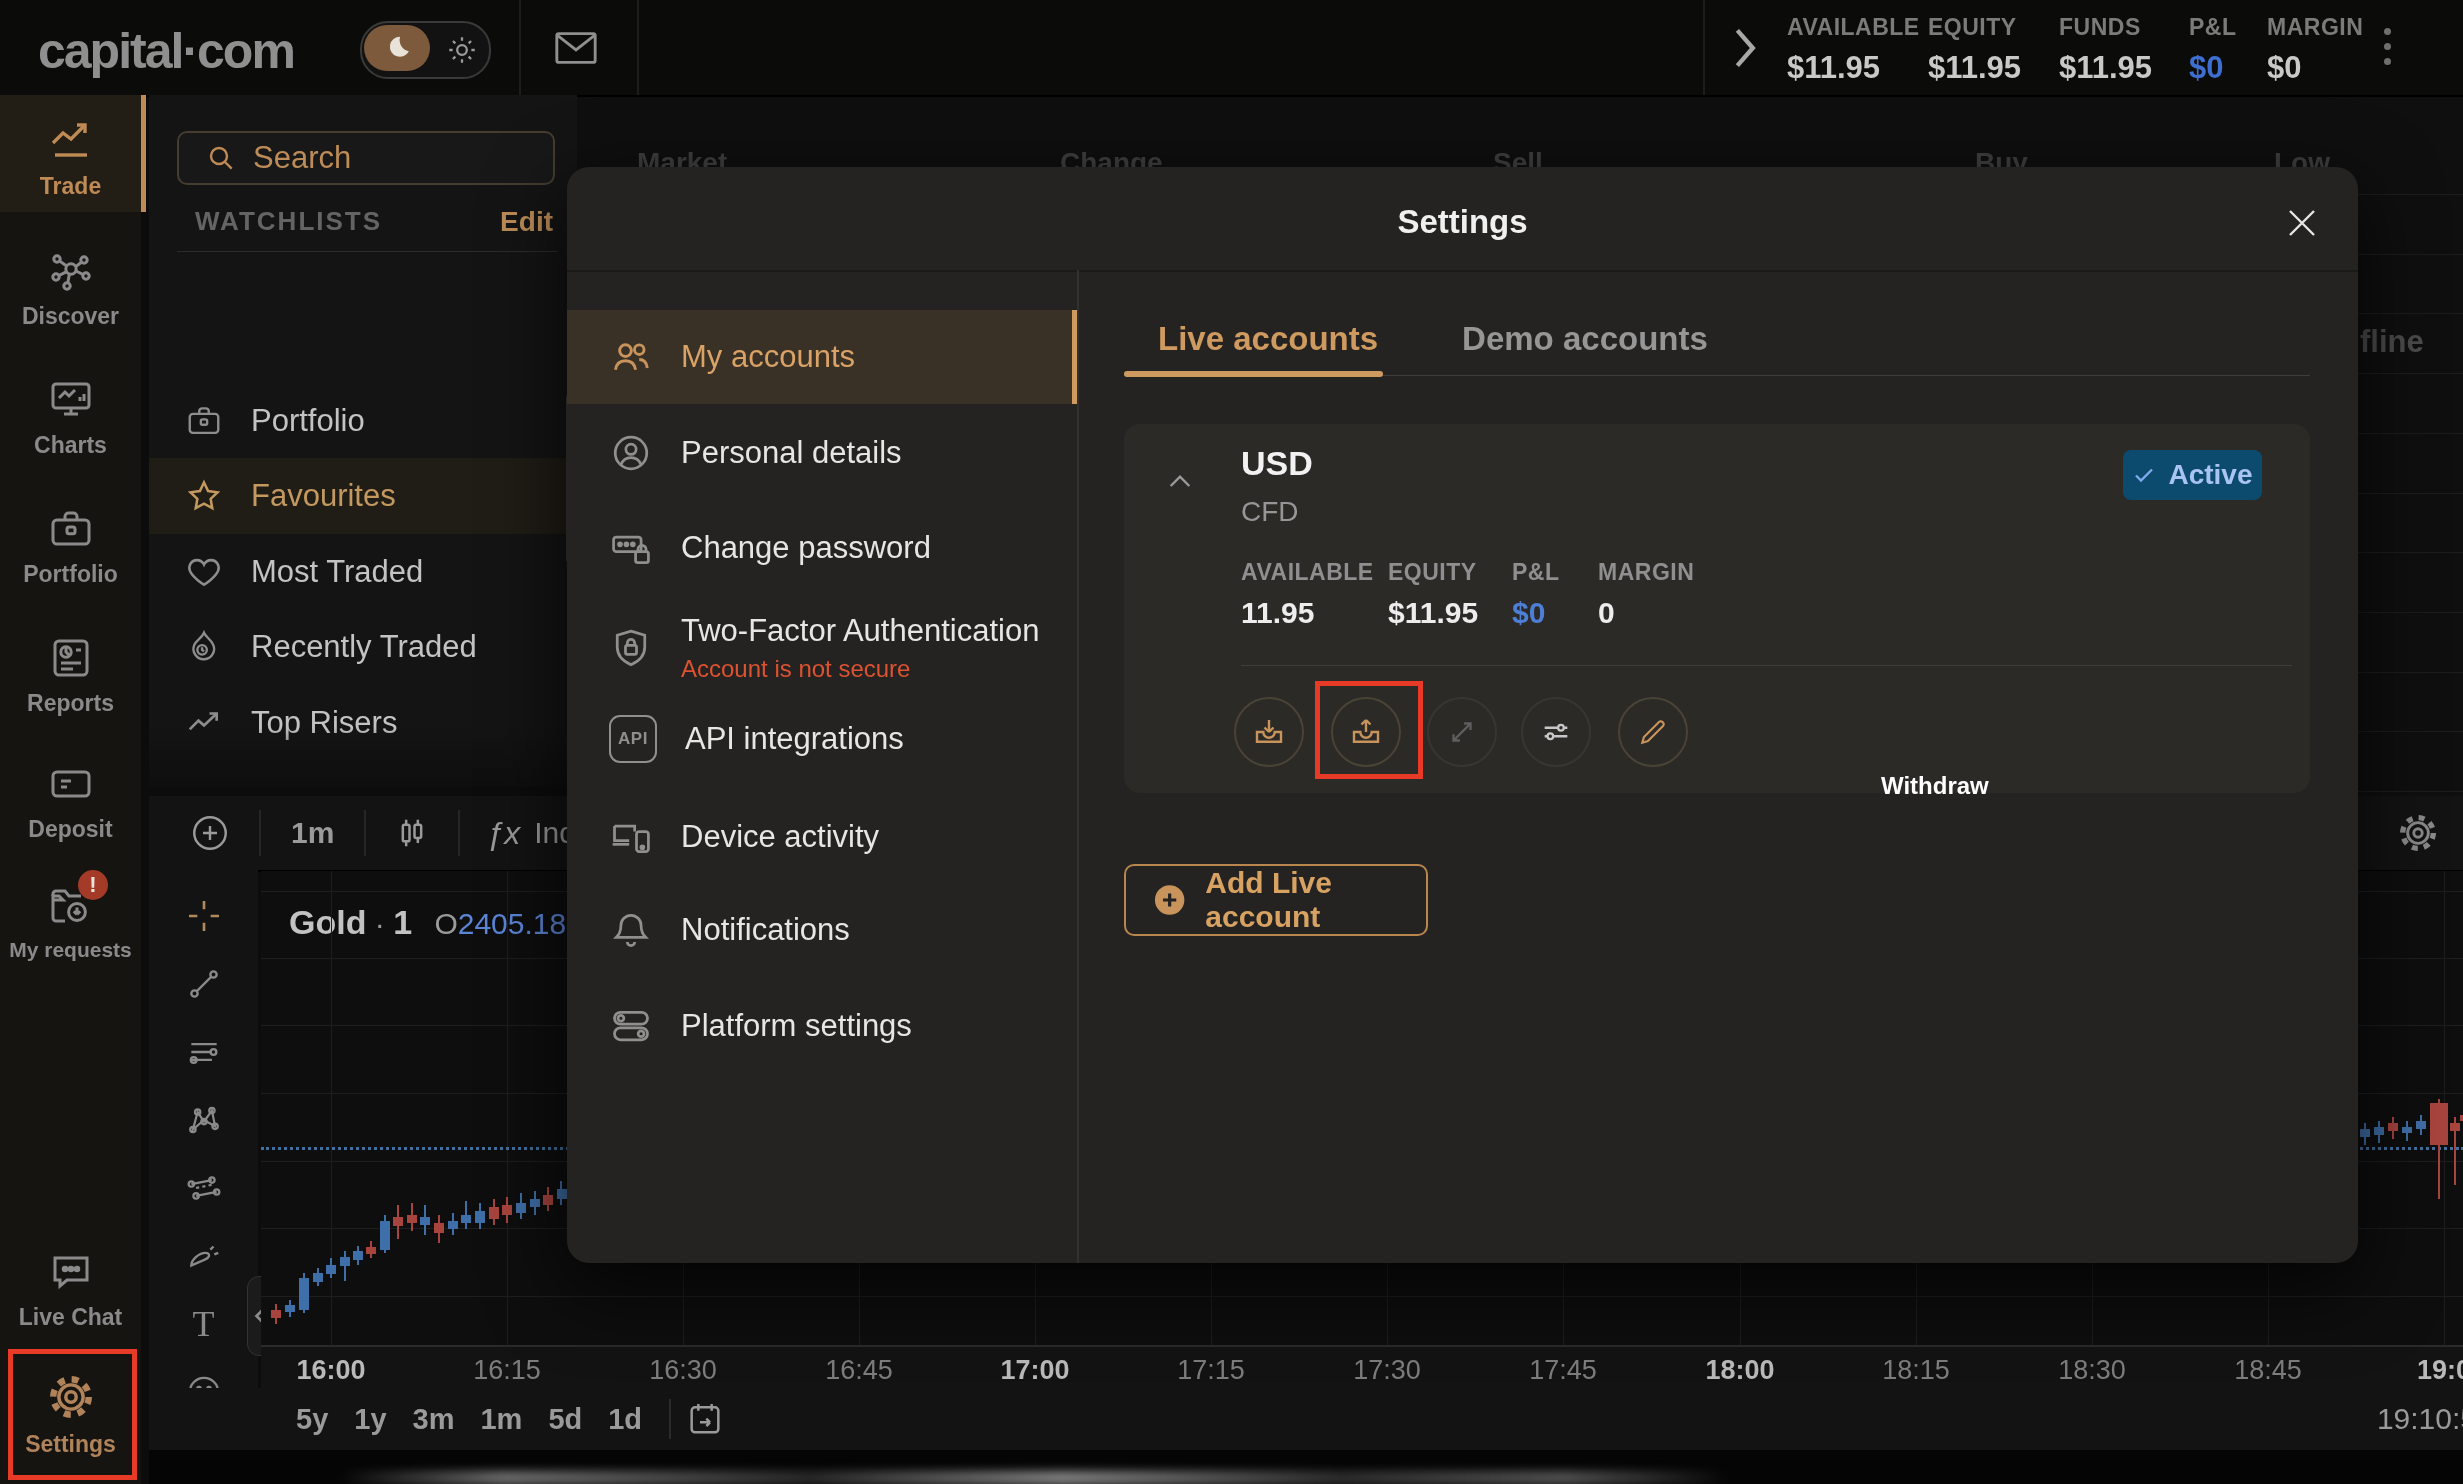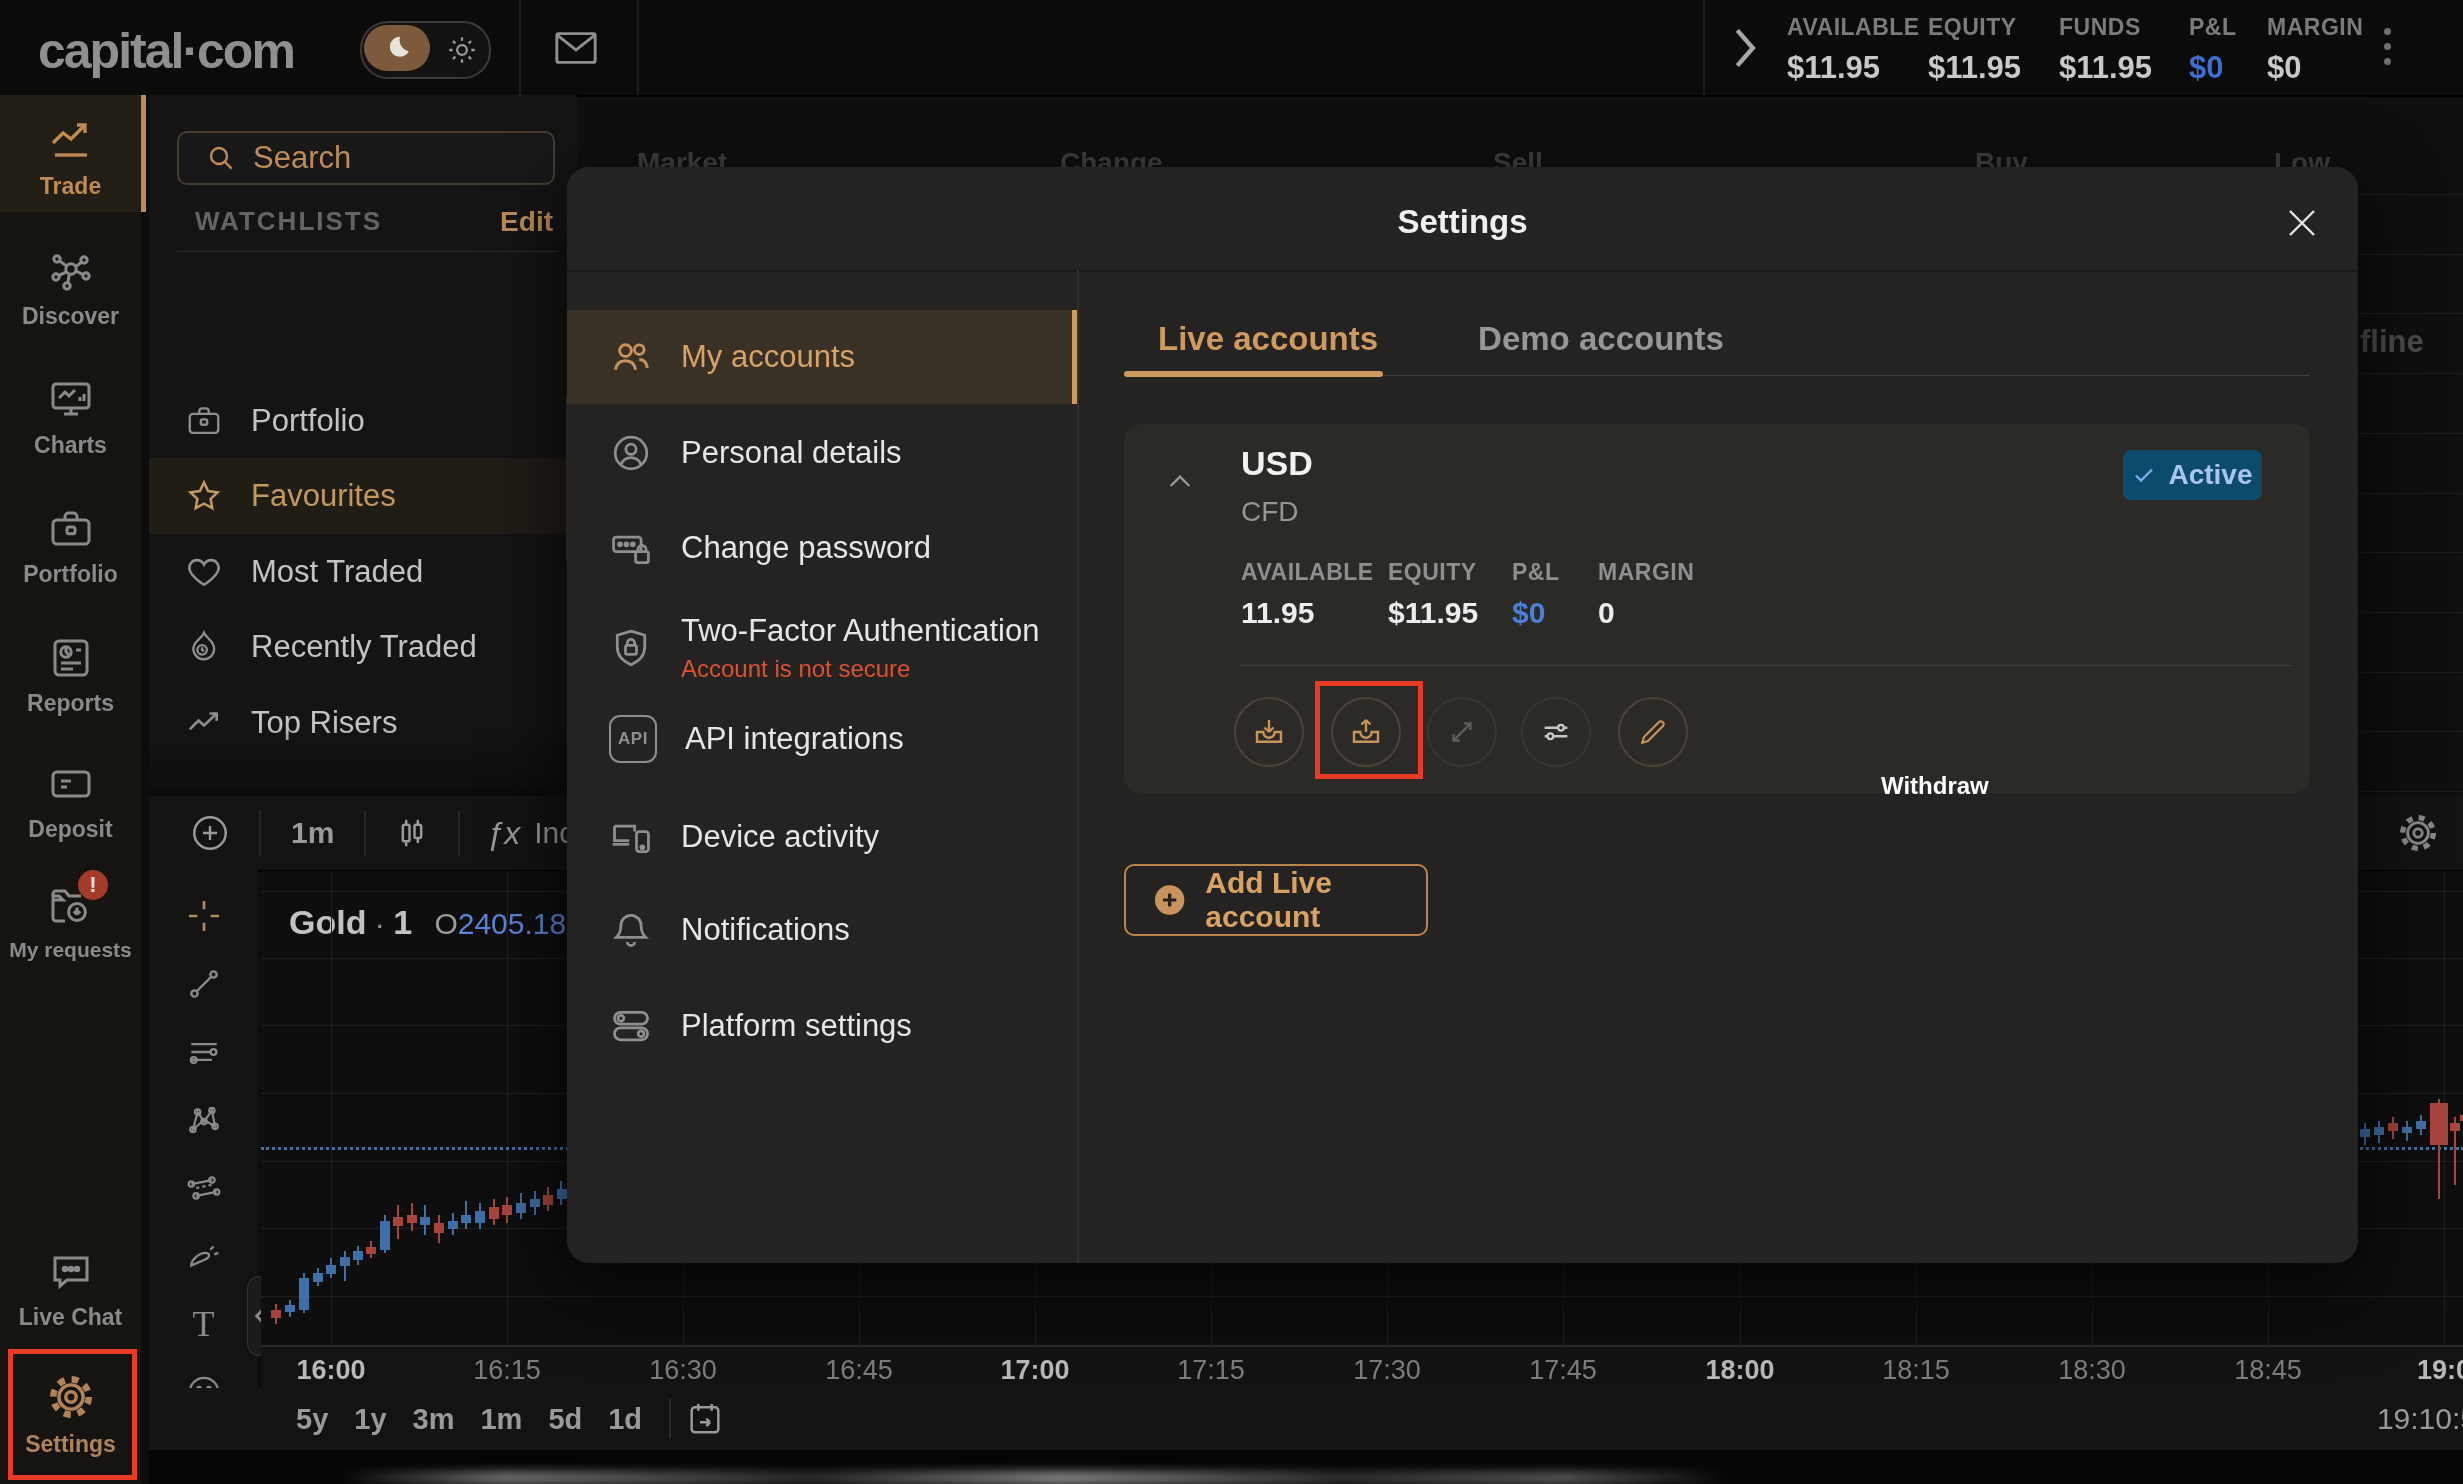--- a/index.html
+++ b/index.html
@@ -91,21 +91,21 @@
     box-shadow:0 24px 80px rgba(0,0,0,.75);z-index:40;}
   .m-title{position:absolute;left:0;top:36px;width:1791px;text-align:center;font-size:33px;font-weight:bold;color:#f0f0f0;}
   .m-close{position:absolute;left:1717px;top:38px;color:#e5e5e5;}
   .m-hdiv{position:absolute;left:0;top:103px;width:1791px;height:2px;background:#1a1a19;}
   .m-vdiv{position:absolute;left:510px;top:103px;width:2px;height:993px;background:#32312f;}
   .nav-item{position:absolute;left:0;width:510px;display:flex;align-items:center;gap:28px;padding-left:42px;box-sizing:border-box;color:#8f8f8f;}
   .nav-item .nlb{font-size:31px;color:#e6e6e6;}
   .nav-item.sel{background:#3a3126;border-right:5px solid #cf9a60;color:#c9935c;}
   .nav-item.sel .nlb{color:#d9a266;}
   .nav-sub{font-size:24px;color:#dd5231;margin-top:6px;}
-  .tabs{position:absolute;left:557px;top:143px;display:flex;gap:68px;}
+  .tabs{position:absolute;left:557px;top:143px;display:flex;gap:52px;}
   .tab{font-size:33px;font-weight:bold;padding:10px 32px 26px 32px;}
   .tab.on{color:#cf9a60;}
   .tab.off{color:#969696;padding-left:0;}
   .tab-line{position:absolute;left:557px;top:208px;width:1186px;height:1px;background:#3c3c3c;}
   .tab-ink{position:absolute;left:557px;top:204px;width:259px;height:6px;border-radius:3px;background:#cf9a60;}
   
   .card{position:absolute;left:557px;top:257px;width:1186px;height:369px;background:#2b2a27;border-radius:16px;}
   .card-ch{position:absolute;left:40px;top:42px;color:#9a9a9a;}
   .cur{position:absolute;left:117px;top:20px;font-size:34px;font-weight:bold;color:#f2f2f2;}
   .typ{position:absolute;left:117px;top:72px;font-size:28px;color:#969696;}

